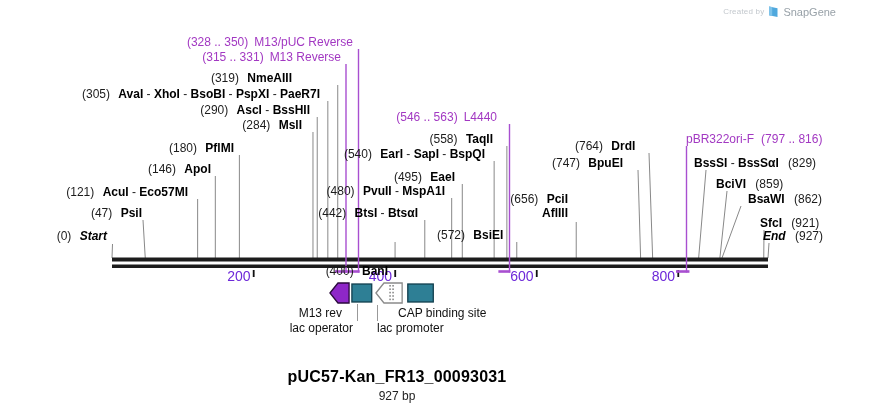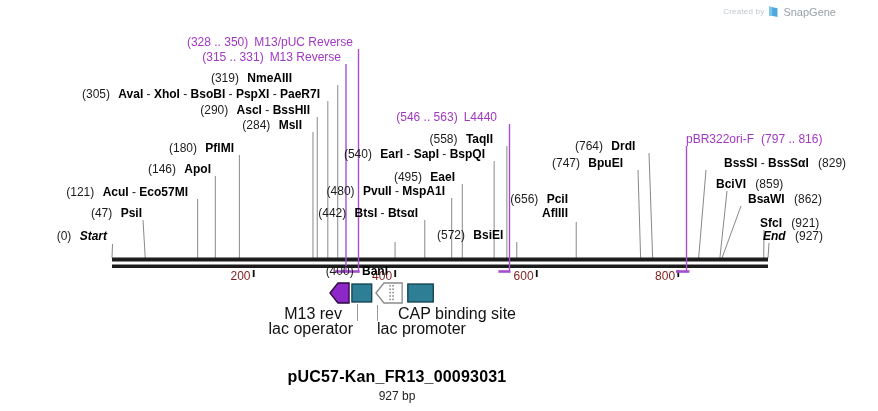--- a/index.html
+++ b/index.html
@@ -10,22 +10,22 @@
   .lbl.ra{text-align:right;}
   .lbl .pos{font-weight:400;color:#1c1c1c;}
   .lbl .posr{margin-right:5px;}
   .lbl .posl{margin-left:6px;}
   .lbl .nm{font-weight:700;color:#000;}
   .lbl .sep{font-weight:400;color:#1c1c1c;}
   .lbl .it{font-style:italic;}
   .plbl{position:absolute;font-size:12px;line-height:13px;white-space:nowrap;}
   .plbl .posr{margin-right:6px;}
   .plbl .posl{margin-left:7px;}
-  .flbl{position:absolute;font-size:16px;line-height:13px;color:#111;white-space:nowrap;}
-  .tick{position:absolute;font-size:12px;line-height:12px;color:#7f1d1d;white-space:nowrap;}
+  .flbl{position:absolute;font-size:12px;line-height:13px;color:#111;white-space:nowrap;}
+  .tick{position:absolute;font-size:14px;line-height:12px;color:#6d28d9;white-space:nowrap;}
   .titleblock{position:absolute;left:0;top:368px;width:794px;text-align:center;}
   .maintitle{font-size:16px;font-weight:700;color:#000;letter-spacing:0.2px;}
   .subtitle{font-size:12px;color:#222;margin-top:3px;}
   .wm{position:absolute;top:5px;right:42px;display:flex;align-items:center;gap:4px;}
   .wm .created{font-size:8px;color:#c3c8cd;letter-spacing:0.2px;}
   .wm .brand{font-size:11px;color:#98a1a8;font-weight:400;}
 </style>
 </head>
 <body>
 
@@ -108,21 +108,21 @@
       <div class="lbl ra" style="top: 228px; right: 490px; margin-top: 36px;"><span><span class="pos posr">(400)&nbsp;</span><span class="nm">BanI</span></span></div>
       <div class="lbl ra" style="top: 206px; right: 460px;"><span><span class="pos posr">(442)&nbsp;</span><span class="nm">BtsI</span><span class="sep">&nbsp;-&nbsp;</span><span class="nm">BtsαI</span></span></div>
       <div class="lbl ra" style="top: 184px; right: 433px;"><span><span class="pos posr">(480)&nbsp;</span><span class="nm">PvuII</span><span class="sep">&nbsp;-&nbsp;</span><span class="nm">MspA1I</span></span></div>
       <div class="lbl ra" style="top: 170px; right: 423px;"><span><span class="pos posr">(495)&nbsp;</span><span class="nm">EaeI</span></span></div>
       <div class="lbl ra" style="top: 147px; right: 393px;"><span><span class="pos posr">(540)&nbsp;</span><span class="nm">EarI</span><span class="sep">&nbsp;-&nbsp;</span><span class="nm">SapI</span><span class="sep">&nbsp;-&nbsp;</span><span class="nm">BspQI</span></span></div>
       <div class="lbl ra" style="top: 132px; right: 385px;"><span><span class="pos posr">(558)&nbsp;</span><span class="nm">TaqII</span></span></div>
       <div class="lbl" style="top: 228px; left: 437px;"><span><span class="pos posr">(572)&nbsp;</span><span class="nm">BsiEI</span></span></div>
       <div class="lbl ra" style="top: 192px; right: 310px;"><span><span class="pos posr">(656)&nbsp;</span><span class="nm">PciI</span></span><div><span class="nm">AflIII</span></div></div>
       <div class="lbl" style="top: 156px; left: 552px;"><span><span class="pos posr">(747)&nbsp;</span><span class="nm">BpuEI</span></span></div>
       <div class="lbl" style="top: 139px; left: 575px;"><span><span class="pos posr">(764)&nbsp;</span><span class="nm">DrdI</span></span></div>
-      <div class="lbl" style="top: 156px; left: 724px;"><span><span class="nm">BssSI</span><span class="sep">&nbsp;-&nbsp;</span><span class="nm">BssSαI</span><span class="pos posl">&nbsp;(829)</span></span></div>
+      <div class="lbl" style="top: 156px; left: 694px;"><span><span class="nm">BssSI</span><span class="sep">&nbsp;-&nbsp;</span><span class="nm">BssSαI</span><span class="pos posl">&nbsp;(829)</span></span></div>
       <div class="lbl" style="top: 177px; left: 716px;"><span><span class="nm">BciVI</span><span class="pos posl">&nbsp;(859)</span></span></div>
       <div class="lbl" style="top: 192px; left: 724px; padding-left: 24px;"><span><span class="nm">BsaWI</span><span class="pos posl">&nbsp;(862)</span></span></div>
       <div class="lbl" style="top: 216px; left: 760px;"><span><span class="nm">SfcI</span><span class="pos posl">&nbsp;(921)</span></span></div>
       <div class="lbl" style="top: 229px; left: 763px;"><span><span class="nm it">End</span><span class="pos posl">&nbsp;(927)</span></span></div>
       <div class="flbl ra" style="top: 307px; right: 536px;">M13 rev</div>
       <div class="flbl" style="top: 307px; left: 398px;">CAP binding site</div>
       <div class="flbl ra" style="top: 322px; right: 525px;">lac operator</div>
       <div class="flbl" style="top: 322px; left: 377px;">lac promoter</div>
     </div>
 

